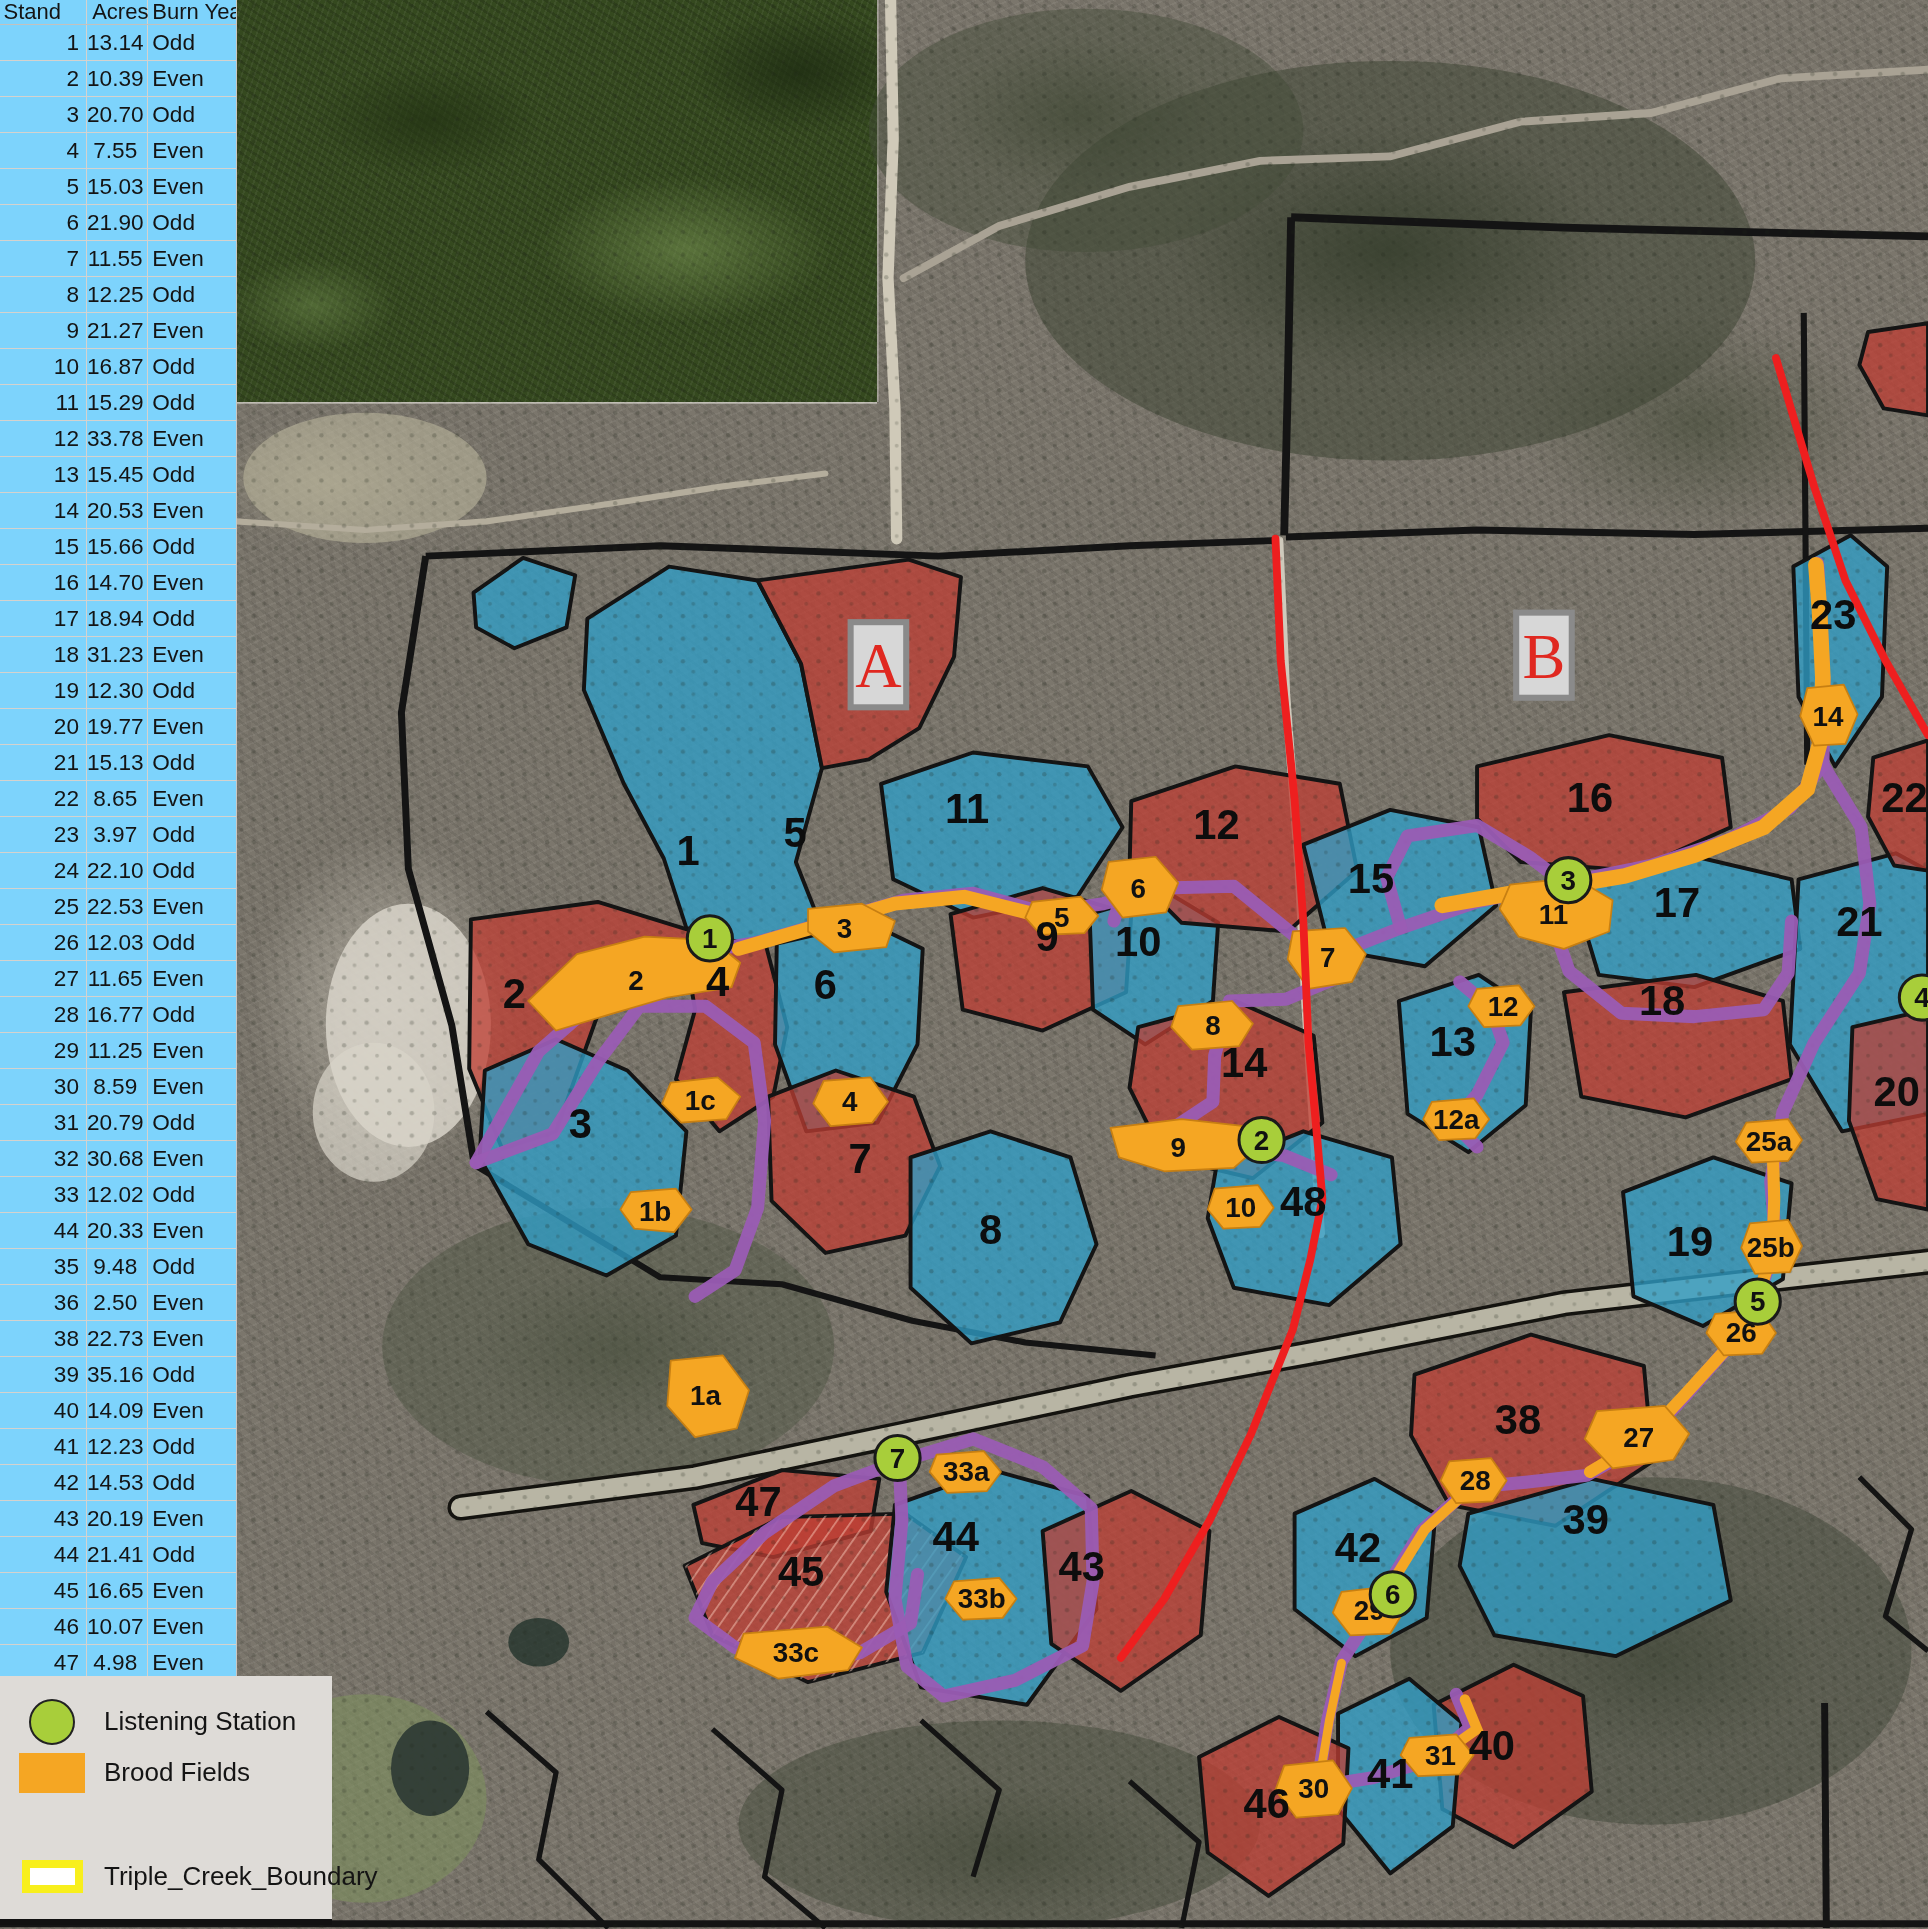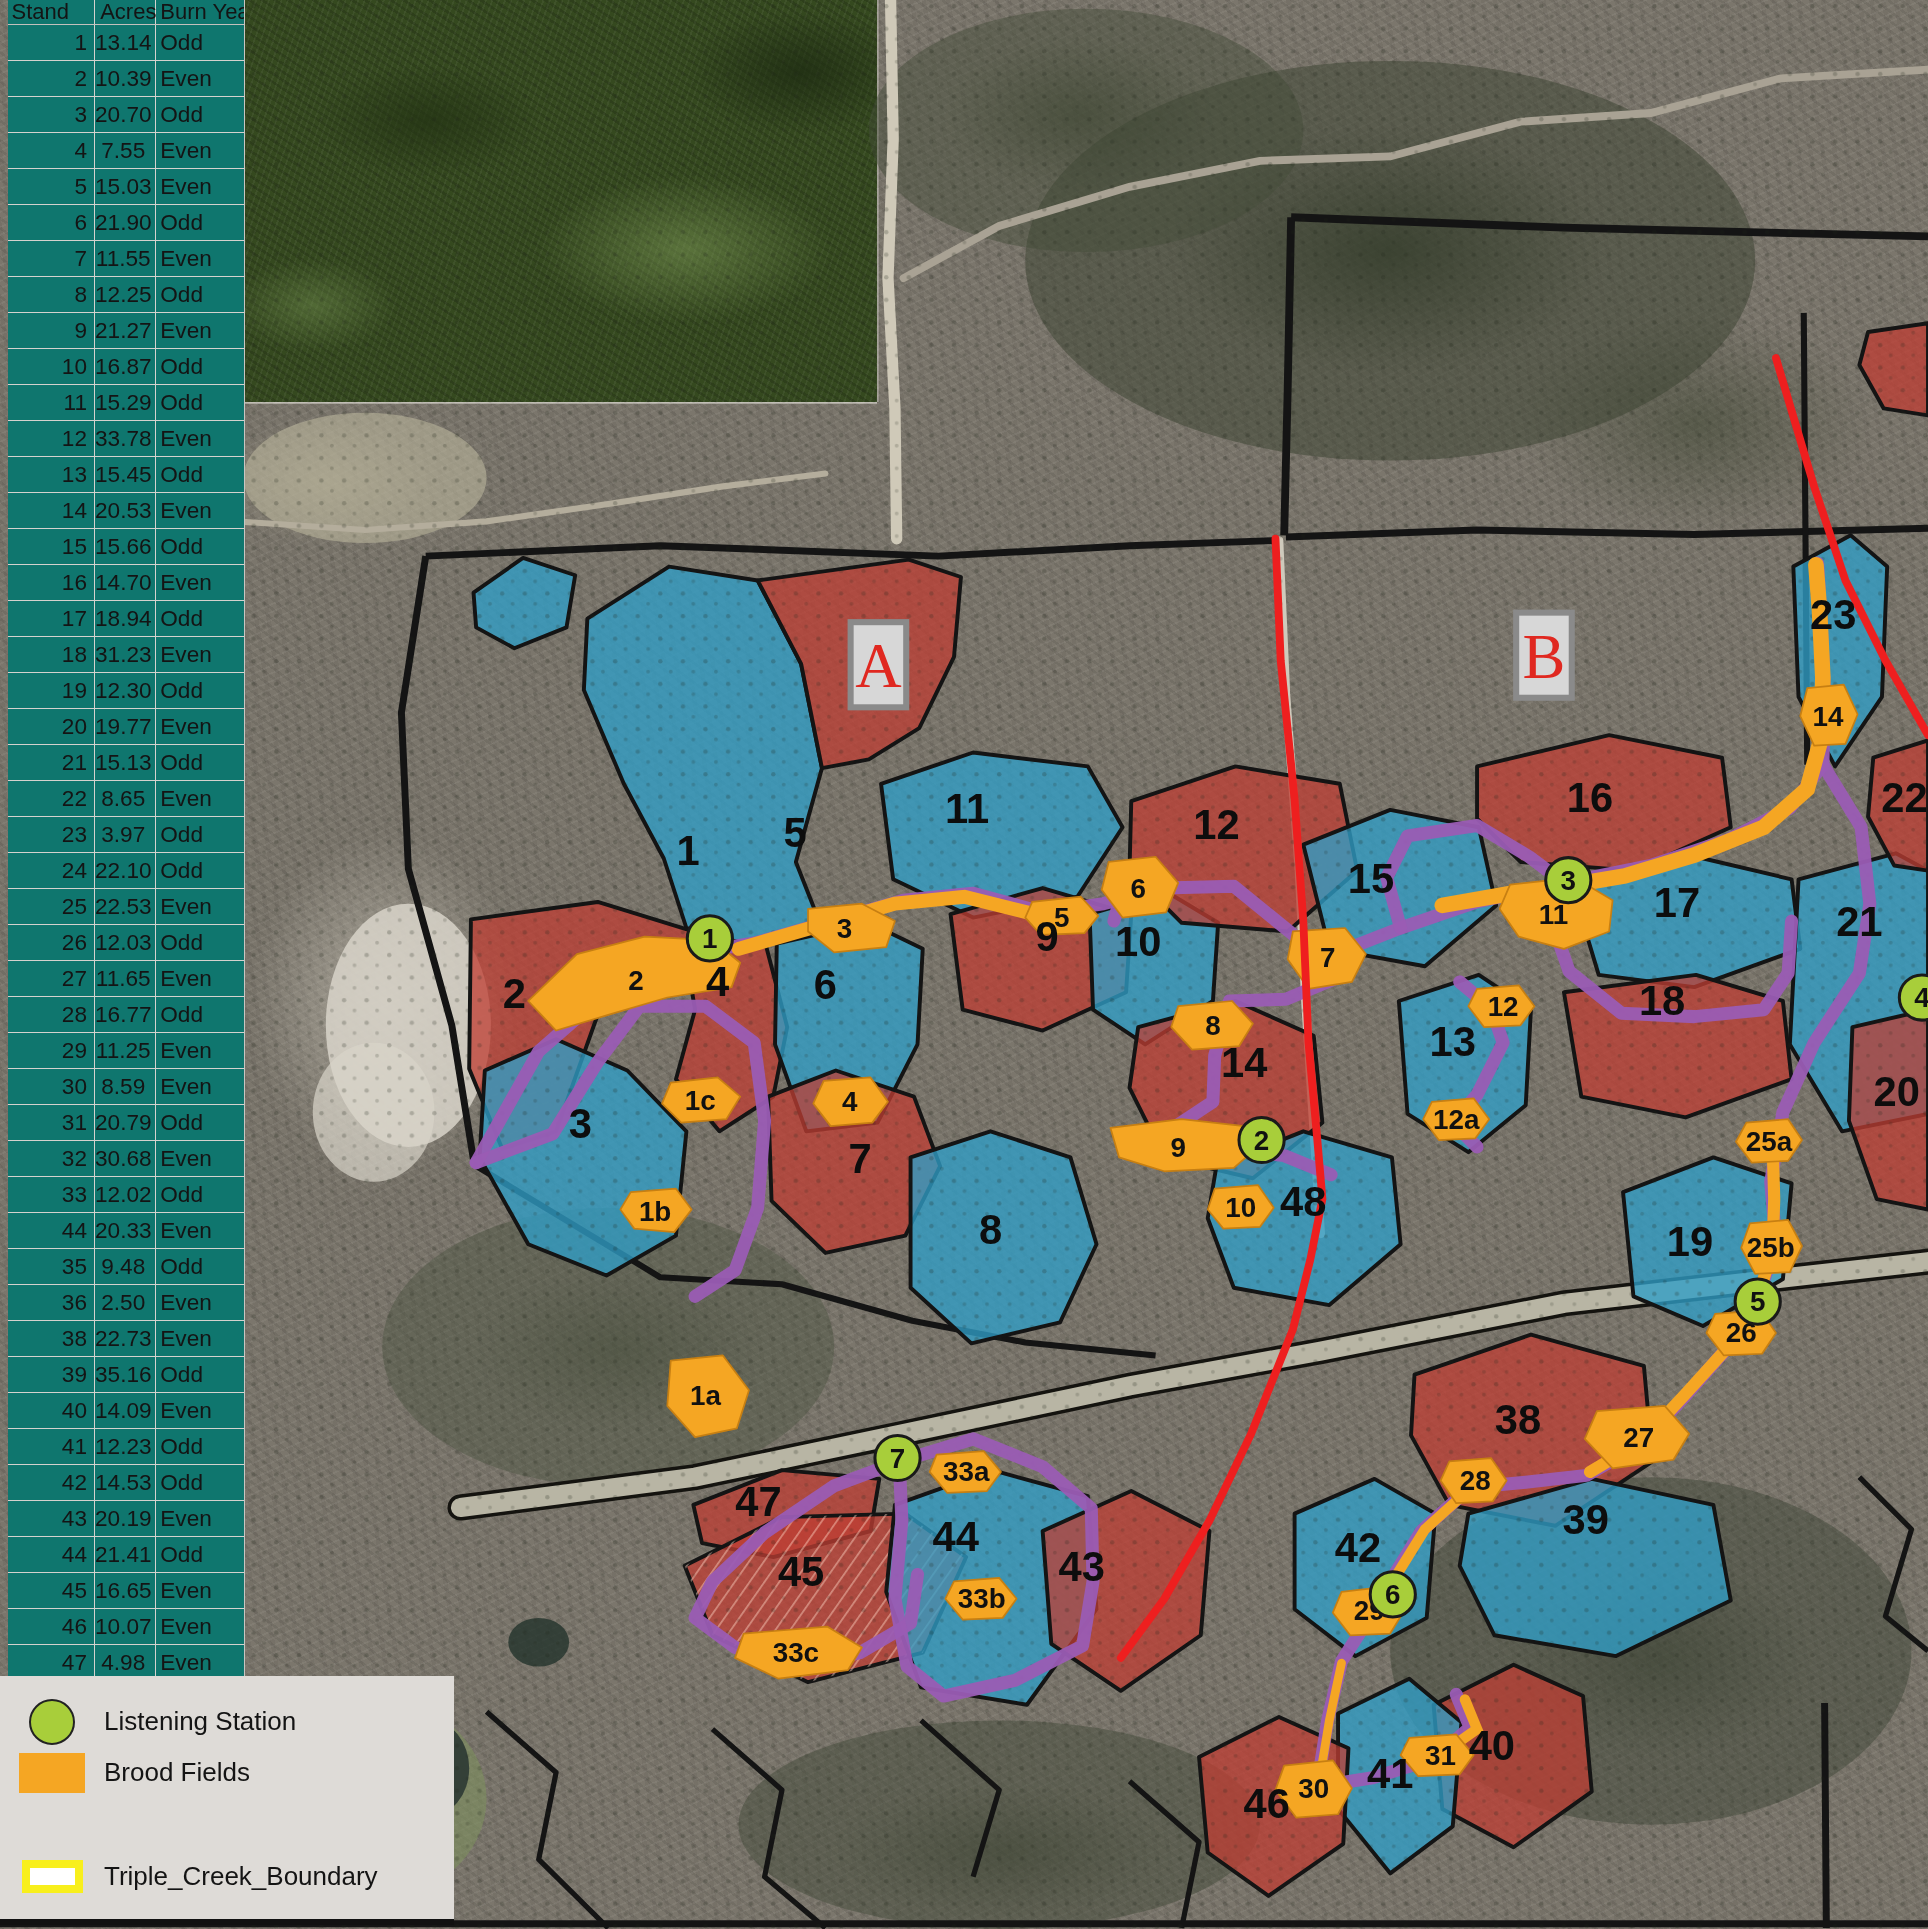--- a/index.html
+++ b/index.html
@@ -24,31 +24,31 @@
     background-image:
       radial-gradient(ellipse 226px 113px at 70% 62%, rgba(122,150,84,.55), transparent 65%),
       radial-gradient(ellipse 174px 87px at 30% 30%, rgba(36,52,20,.8), transparent 65%),
       radial-gradient(ellipse 139px 78px  at 12% 76%, rgba(110,138,76,.5), transparent 60%),
       radial-gradient(ellipse 191px 104px at 88% 18%, rgba(30,44,18,.8), transparent 60%),
       repeating-linear-gradient(33deg, rgba(0,0,0,.14) 0 2.6px, transparent 2.6px 7px),
       repeating-linear-gradient(-70deg, rgba(255,255,255,.05) 0 1.7px, transparent 1.7px 6px);
     box-shadow:0 1.7px 0 rgba(240,238,230,.6), 1.7px 0 0 rgba(240,238,230,.4);}
   svg.map{position:absolute;left:0;top:0;}
   
-  .stand-table{position:absolute;left:0;top:0;width:236px;background:#0f766e;
-    font-size:22.6px;color:#141414;border-right:0.9px solid #c9c6c2;margin-left:8px;}
+  .stand-table{position:absolute;left:0;top:0;width:236px;background:#7dd3fc;
+    font-size:22.6px;color:#141414;border-right:0.9px solid #c9c6c2;}
   .stand-table .tr{display:flex;height:35px;line-height:35px;border-bottom:0.9px solid #d5d2ce;}
   .stand-table .tr.head{height:24px;line-height:24px;font-size:22px;border-bottom:0.9px solid #c4c1bd;}
   .c1{width:87px;text-align:right;padding-right:7px;box-sizing:border-box;border-right:0.9px solid #d5d2ce;}
   .c2{width:61px;text-align:center;padding-right:3.5px;box-sizing:border-box;border-right:0.9px solid #d5d2ce;}
   .c3{flex:1;text-align:left;padding-left:4.3px;white-space:nowrap;overflow:hidden;}
   .head .c1{text-align:left;padding-left:3.5px;}
   .head .c2{text-align:center;padding-left:5.2px;}
   
-  .legend{position:absolute;left:0;top:1676px;width:454px;height:249px;background:#dedbd7;
+  .legend{position:absolute;left:0;top:1676px;width:332px;height:249px;background:#dedbd7;
     border-bottom:6px solid #111;box-sizing:border-box;}
   .legend .item{position:absolute;left:0;display:flex;align-items:center;height:49px;}
   .legend .sym{width:104px;display:flex;justify-content:center;align-items:center;}
   .legend .lbl{font-size:26px;color:#141414;white-space:nowrap;}
   .sym .circ{width:42px;height:42px;border-radius:50%;border:2.6px solid #222;}
   .sym .box{width:66px;height:40px;}
   .sym .line{width:70px;height:7.8px;border-radius:4.3px;}
   .sym .hollow{width:61px;height:33px;background:#fff;box-sizing:border-box;}
 </style>
 </head>

